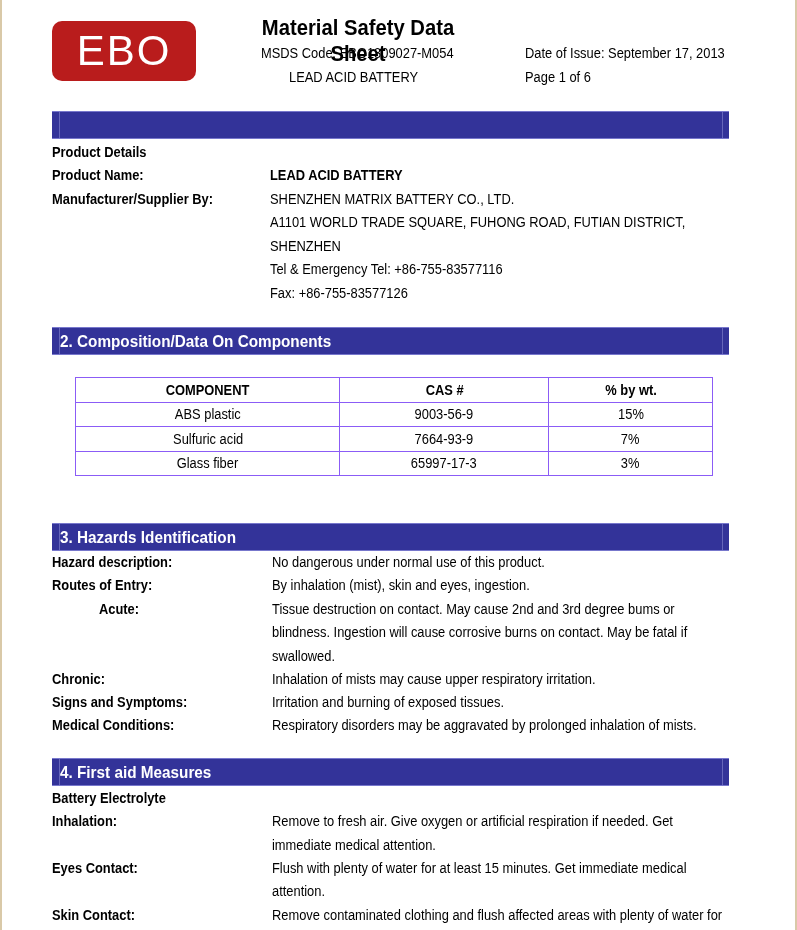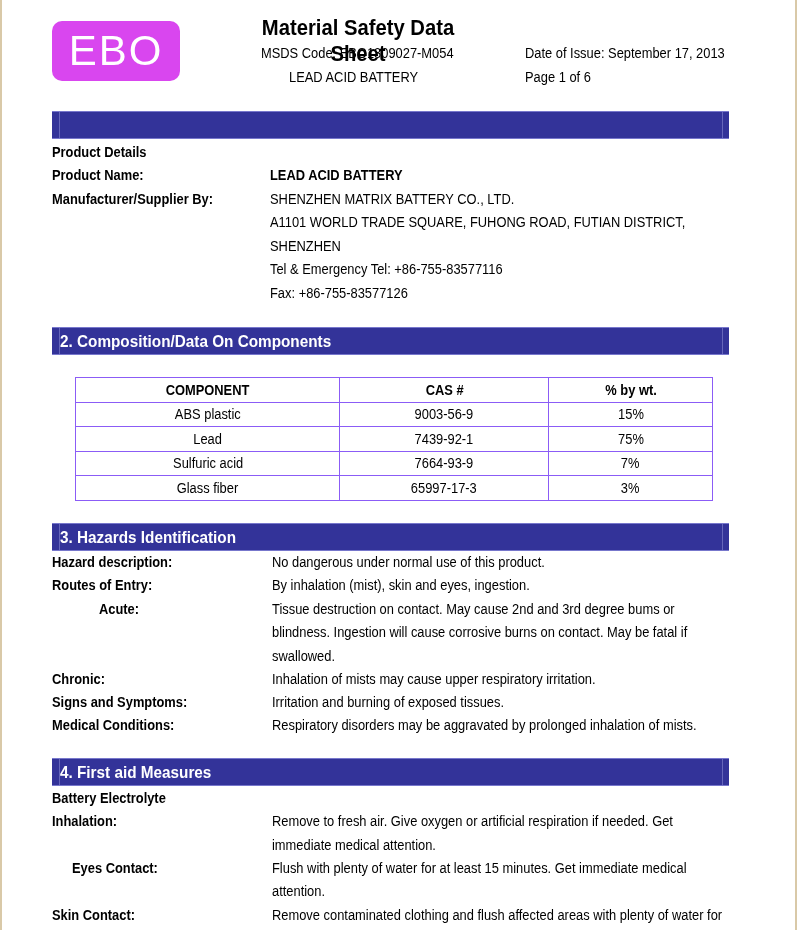--- a/index.html
+++ b/index.html
@@ -1,21 +1,21 @@
 <!DOCTYPE html>
 <html><head>
 <meta charset="utf-8">
 <style>
   * { margin: 0; padding: 0; box-sizing: border-box; }
   html, body { width: 797px; height: 930px; overflow: hidden; background: #ffffff; }
   body { font-family: "Liberation Sans", sans-serif; color: #000; position: relative; }
   .border-left { position: absolute; left: 0; top: 0; width: 2px; height: 930px; background: #d9c9a8; }
   .border-right { position: absolute; left: 795px; top: 0; width: 2px; height: 930px; background: #d9c9a8; }
 
-  .logo { position: absolute; left: 52px; top: 21px; width: 128px; height: 60px; background: #d946ef; border-radius: 10px; color: #fff; font-size: 42px; display: flex; align-items: center; justify-content: center; letter-spacing: 2px; }
+  .logo { position: absolute; left: 52px; top: 21px; width: 144px; height: 60px; background: #b91c1c; border-radius: 10px; color: #fff; font-size: 42px; display: flex; align-items: center; justify-content: center; letter-spacing: 2px; }
 
   .title { position: absolute; left: 0; width: 720px; top: 15px; text-align: center; font-size: 22px; font-weight: bold; padding-left: 0; }
   .title span { display: inline-block; transform: scaleX(0.92); }
   .hdr-line { position: absolute; font-size: 14px; font-weight: normal; }
   .hdr-line span { display: inline-block; transform-origin: left center; transform: scaleX(0.92); }
 
   .section-bar { position: absolute; left: 52px; width: 677px; height: 28px; background: #333399; border-top: 1px solid #7777cc; border-bottom: 1px solid #7777cc; }
   .section-bar .inner { position: absolute; left: 7px; right: 6px; top: 0; bottom: 0; border-left: 1px solid #6666bb; border-right: 1px solid #6666bb; }
   .section-bar .label { position: absolute; left: 8px; top: 4px; color: #fff; font-size: 17px; font-weight: bold; white-space: nowrap; }
   .section-bar .label span { display: inline-block; transform-origin: left center; transform: scaleX(0.9); }
@@ -69,25 +69,20 @@
     <th><span>COMPONENT</span></th>
     <th><span>CAS #</span></th>
     <th><span>% by wt.</span></th>
   </tr>
   <tr>
     <td><span>ABS plastic</span></td>
     <td><span>9003-56-9</span></td>
     <td><span>15%</span></td>
   </tr>
   <tr>
-    <td><span>Lead</span></td>
-    <td><span>7439-92-1</span></td>
-    <td><span>75%</span></td>
-  </tr>
-  <tr>
     <td><span>Sulfuric acid</span></td>
     <td><span>7664-93-9</span></td>
     <td><span>7%</span></td>
   </tr>
   <tr>
     <td><span>Glass fiber</span></td>
     <td><span>65997-17-3</span></td>
     <td><span>3%</span></td>
   </tr>
 </tbody>
@@ -113,17 +108,17 @@
 <div class="row val" style="left:272px;top:714px;"><span>Respiratory disorders may be aggravated by prolonged inhalation of mists.</span></div>
 
 <div class="section-bar" style="top:758px;">
   <div class="inner"></div>
   <div class="label"><span>4. First aid Measures</span></div>
 </div>
 <div class="row lbl" style="top:787px;"><span>Battery Electrolyte</span></div>
 <div class="row lbl" style="top:810px;"><span>Inhalation:</span></div>
 <div class="row val" style="left:272px;top:810px;"><span>Remove to fresh air. Give oxygen or artificial respiration if needed. Get</span></div>
 <div class="row val" style="left:272px;top:834px;"><span>immediate medical attention.</span></div>
-<div class="row lbl" style="top:857px;margin-left:20px;"><span>Eyes Contact:</span></div>
+<div class="row lbl" style="top:857px;"><span>Eyes Contact:</span></div>
 <div class="row val" style="left:272px;top:857px;"><span>Flush with plenty of water for at least 15 minutes. Get immediate medical</span></div>
 <div class="row val" style="left:272px;top:880px;"><span>attention.</span></div>
 <div class="row lbl" style="top:904px;"><span>Skin Contact:</span></div>
 <div class="row val" style="left:272px;top:904px;"><span>Remove contaminated clothing and flush affected areas with plenty of water for</span></div>
 
 </body></html>

